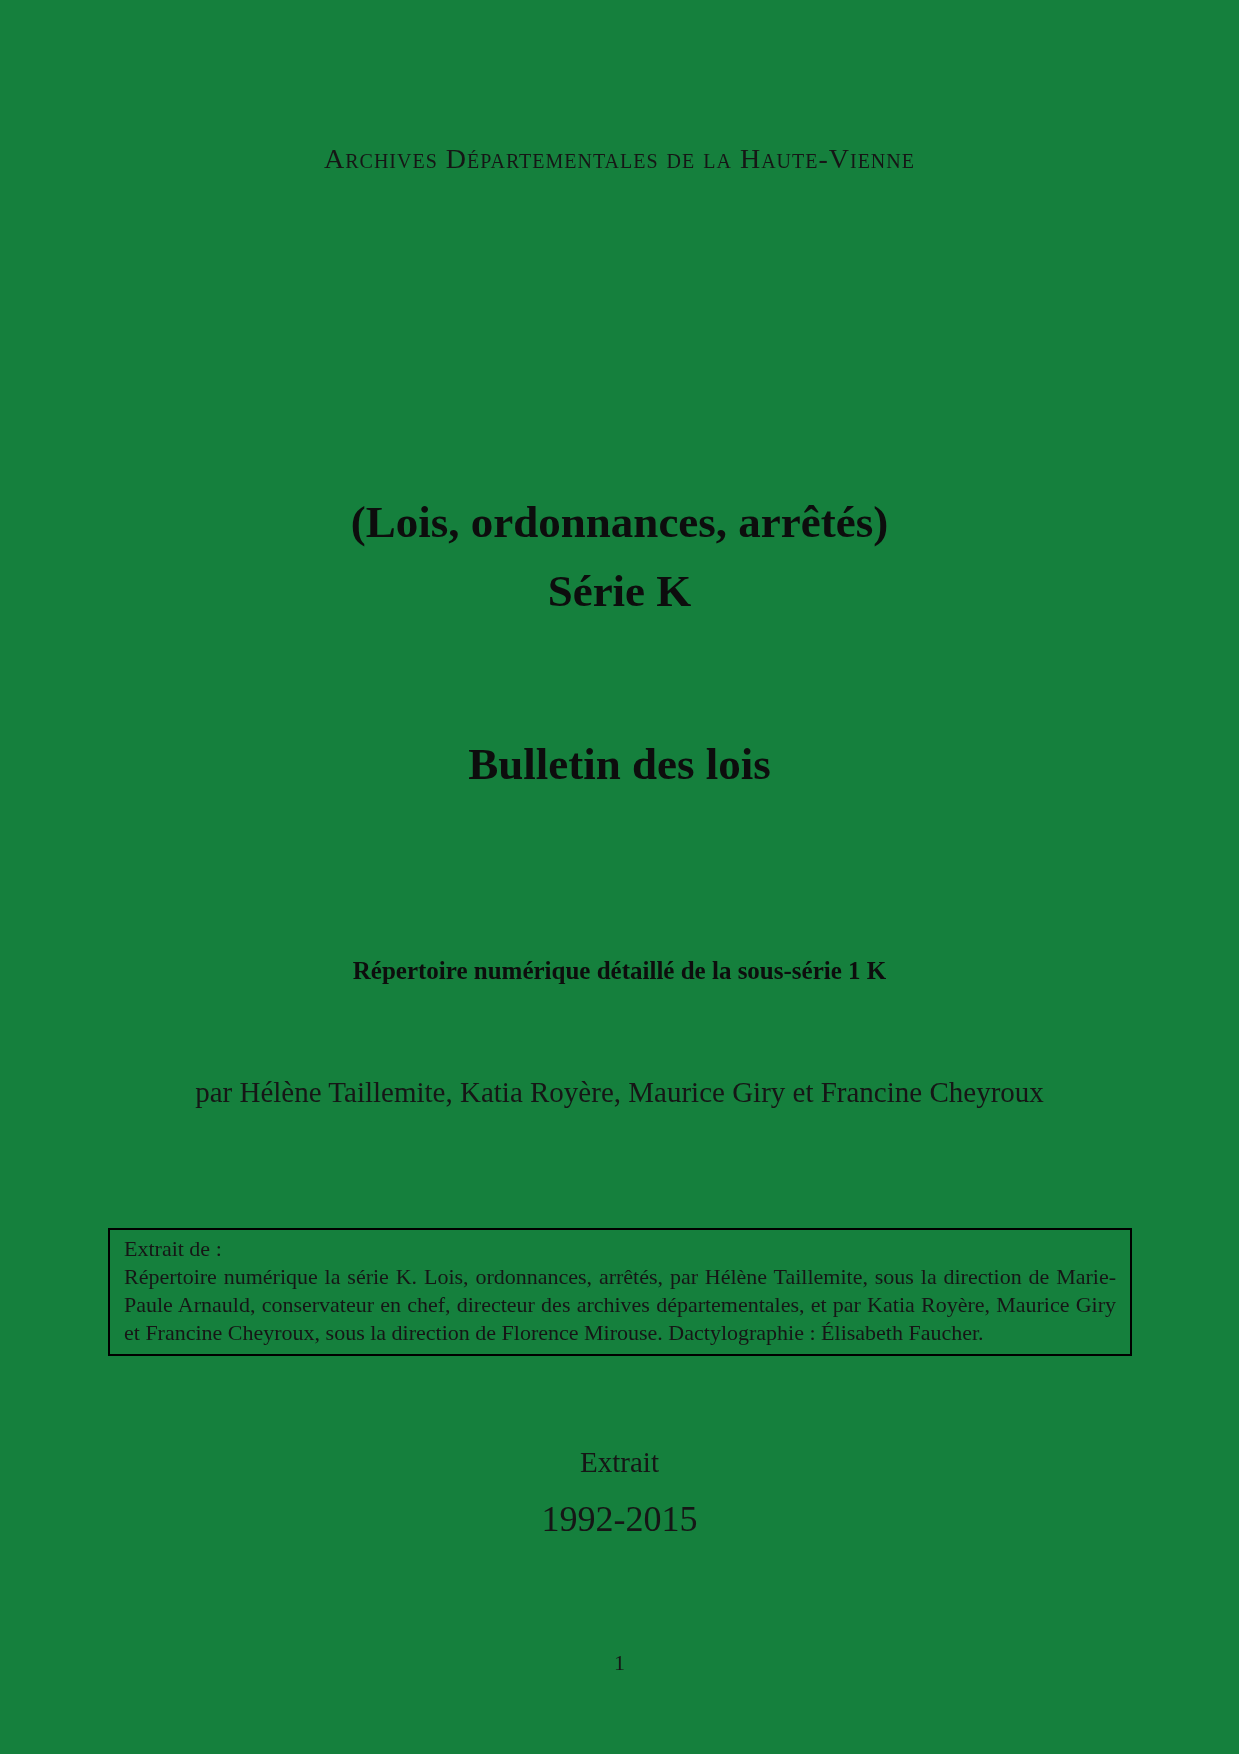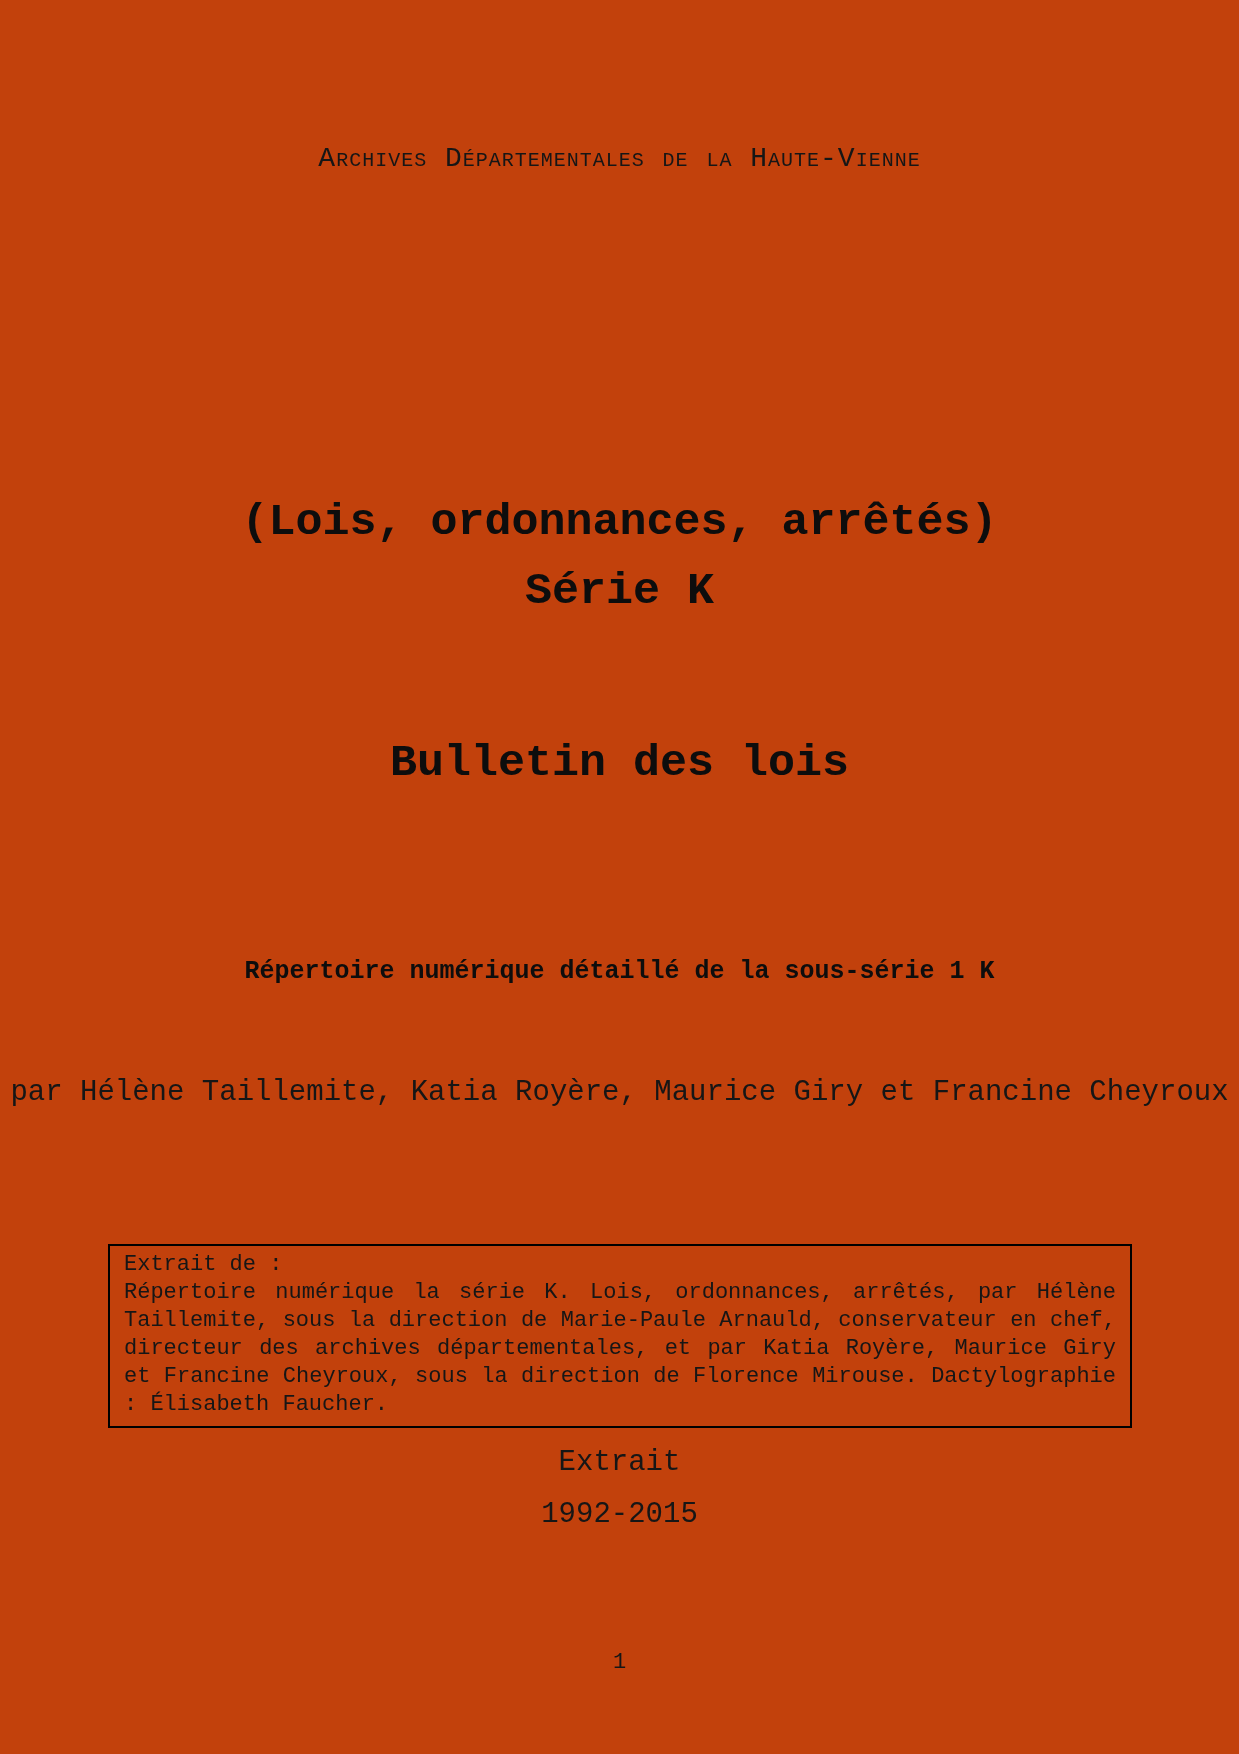--- a/index.html
+++ b/index.html
@@ -5,23 +5,23 @@
   html, body {
     margin: 0;
     padding: 0;
     background: #e8e8e8;
   }
   .page {
     position: relative;
     width: 1239px;
     height: 1754px;
     margin: 0 auto;
-    background: #c2410c;
+    background: #15803d;
     color: #111111;
-    font-family: Liberation Mono, monospace;
+    font-family: Liberation Serif, serif;
     overflow: hidden;
   }
   .centered {
     position: absolute;
     left: 0;
     width: 100%;
     text-align: center;
   }
   .doc-header {
     top: 143px;
@@ -66,38 +66,37 @@
     position: absolute;
     left: 108px;
     top: 1228px;
     width: 1024px;
     box-sizing: border-box;
     border: 2px solid #000000;
     padding: 5px 14px 7px 14px;
     font-size: 22px;
     line-height: 28px;
     color: #161616;
-    margin-top: 16px;
   }
   .extract-label {
     text-align: left;
   }
   .extract-body {
     margin: 0;
     text-align: justify;
     text-justify: inter-word;
   }
   .place-line {
     top: 1446px;
     font-size: 29px;
     color: #161616;
   }
   .years-line {
     top: 1498px;
-    font-size: 29px;
+    font-size: 36px;
     color: #161616;
   }
   .page-number {
     top: 1650px;
     font-size: 22px;
     color: #161616;
   }
 </style>
 </head>
 <body>

